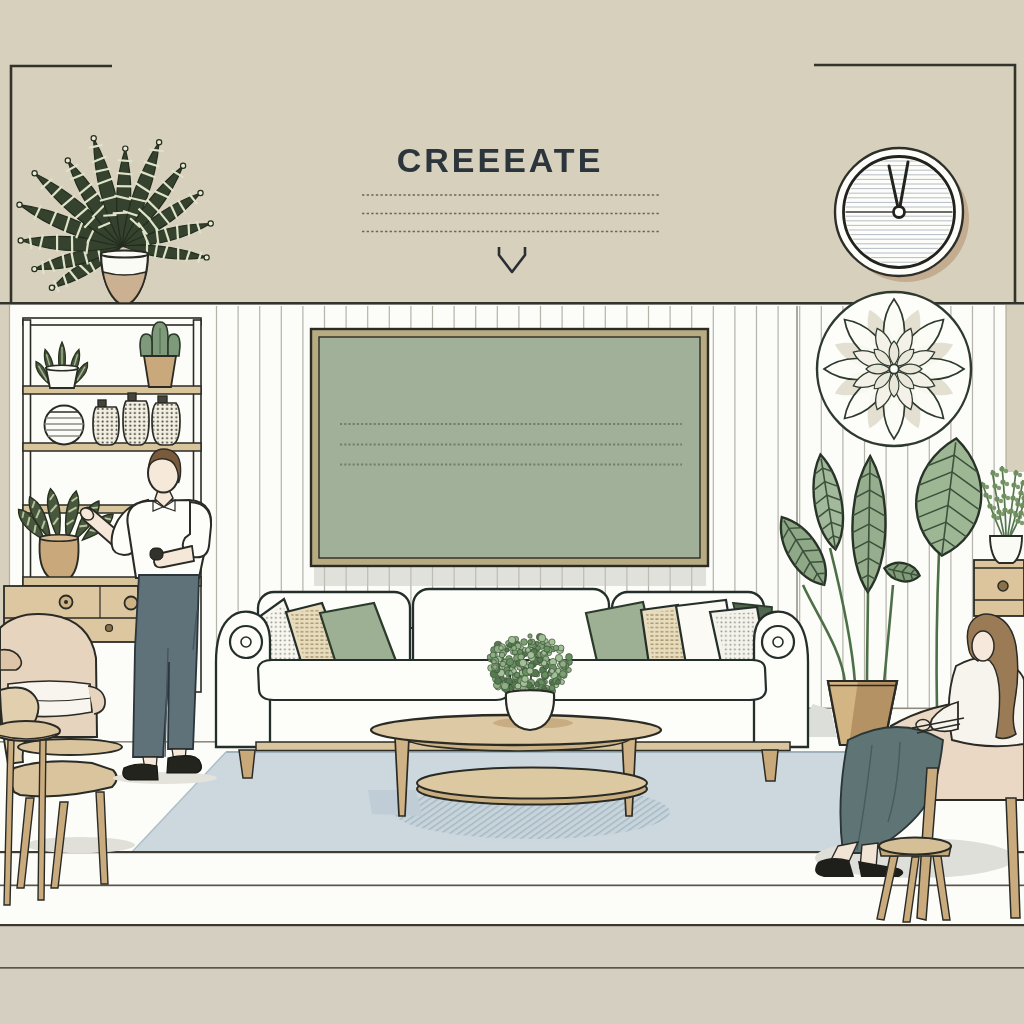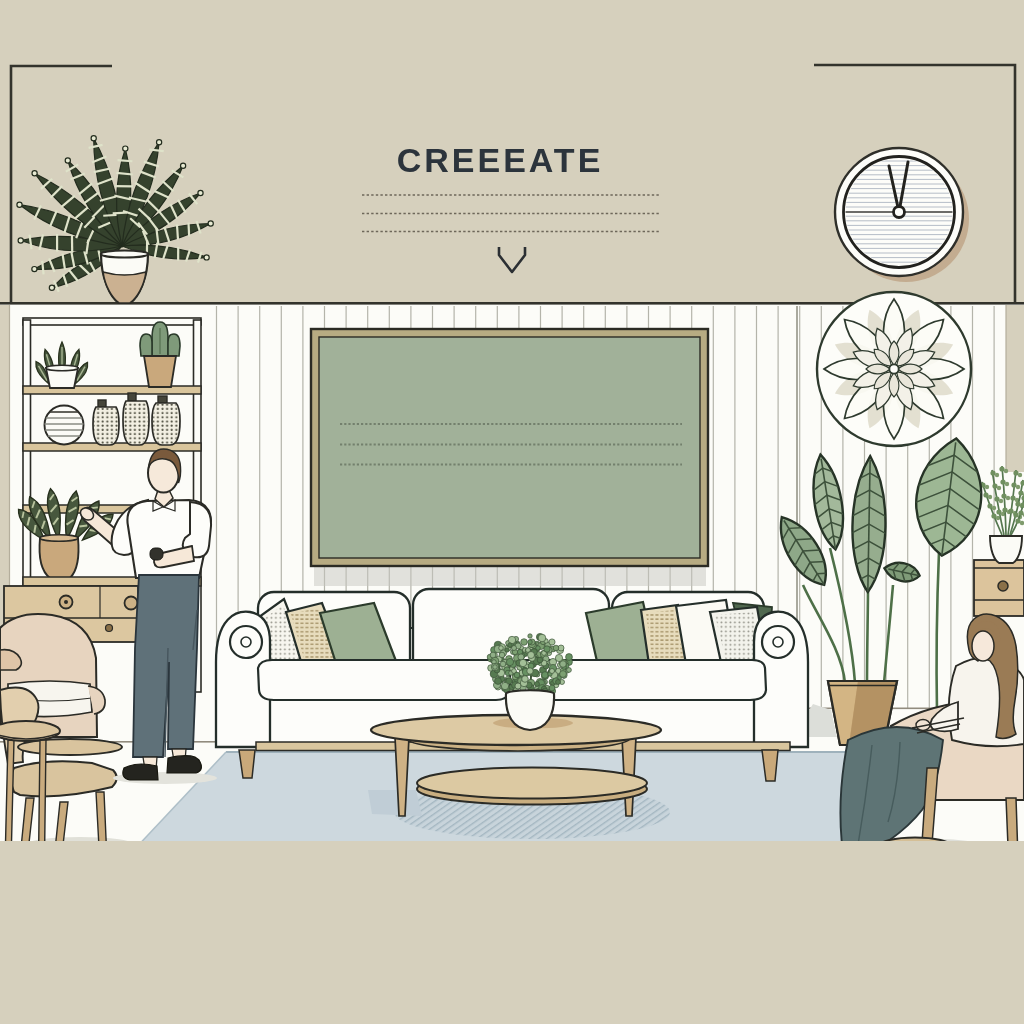--- a/index.html
+++ b/index.html
@@ -1,12 +1,12 @@
 <!DOCTYPE html>
-<html><head><meta charset="utf-8"><style>html,body{margin:0;padding:0;background:#d6d0bd;}.wrap{width:1024px;height:841px;position:relative;overflow:hidden;}svg{display:block}</style></head><body>
+<html><head><meta charset="utf-8"><style>html,body{margin:0;padding:0;background:#d6d0bd;}.wrap{width:1024px;height:1024px;position:relative;overflow:hidden;}svg{display:block}</style></head><body>
 <div class="wrap">
 <svg width="1024" height="1024" viewBox="0 0 1024 1024" xmlns="http://www.w3.org/2000/svg" font-family="Liberation Sans, sans-serif">
 <defs>
         <pattern id="dotG" width="4.5" height="4.5" patternUnits="userSpaceOnUse">
           <circle cx="1.4" cy="1.4" r="0.95" fill="#8e8e84"></circle>
         </pattern>
         <pattern id="dotT" width="5" height="4.2" patternUnits="userSpaceOnUse">
           <rect x="0.4" y="1" width="3.1" height="1.5" fill="#ac9a70"></rect>
         </pattern>
         <pattern id="dotB" width="4.6" height="4.2" patternUnits="userSpaceOnUse">

